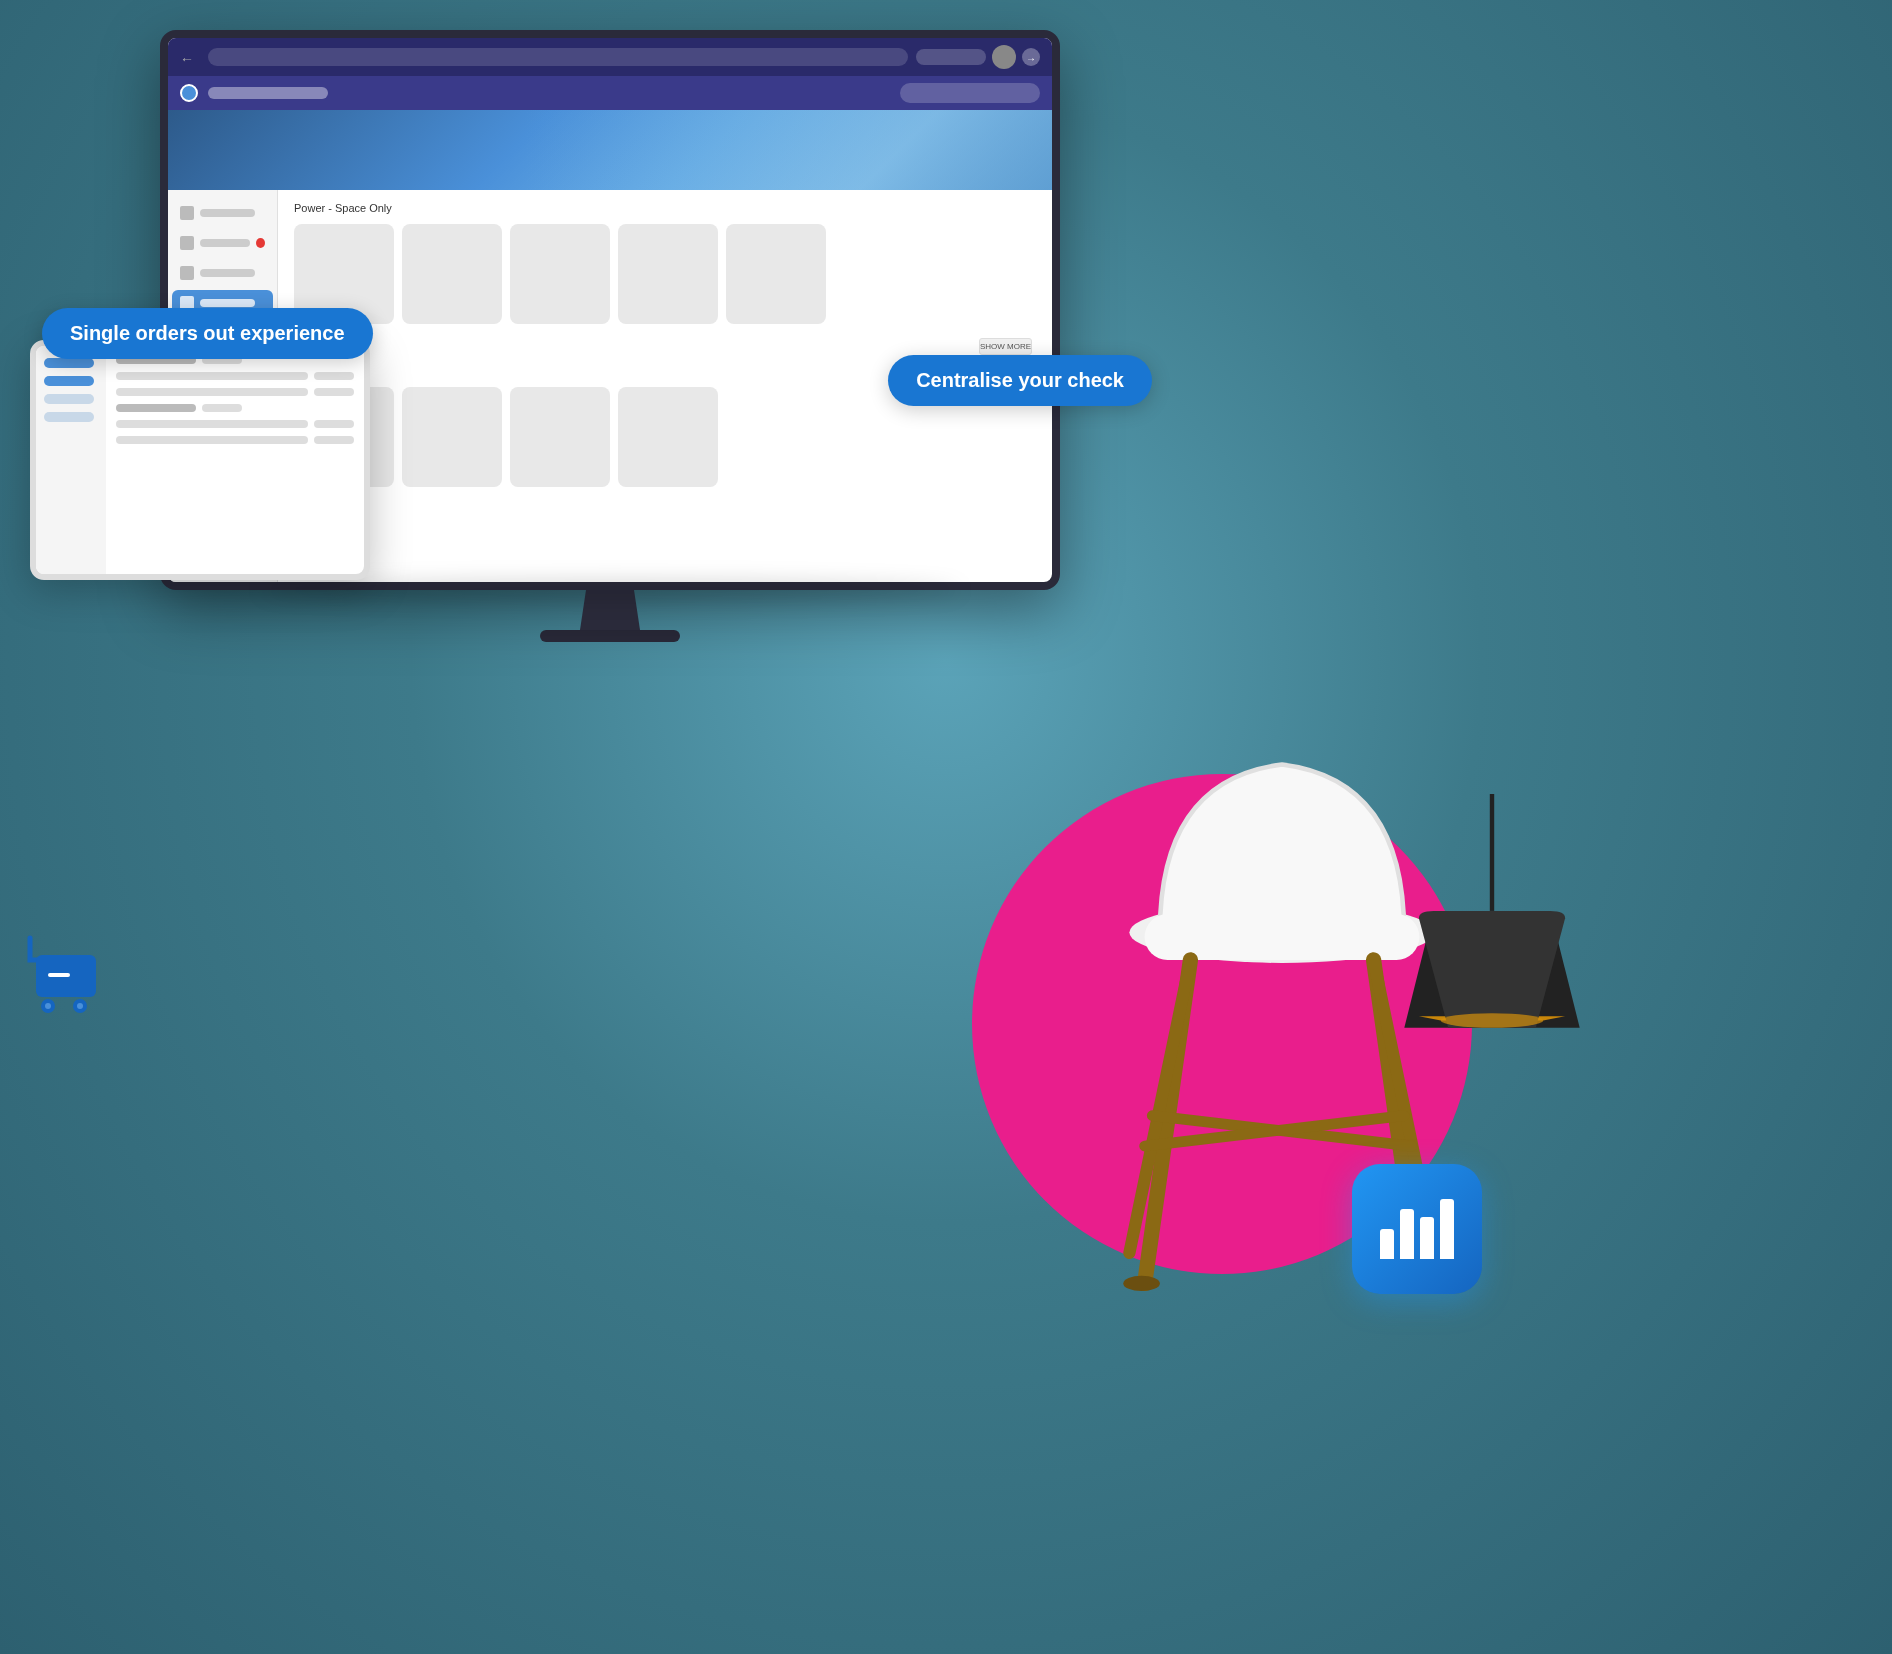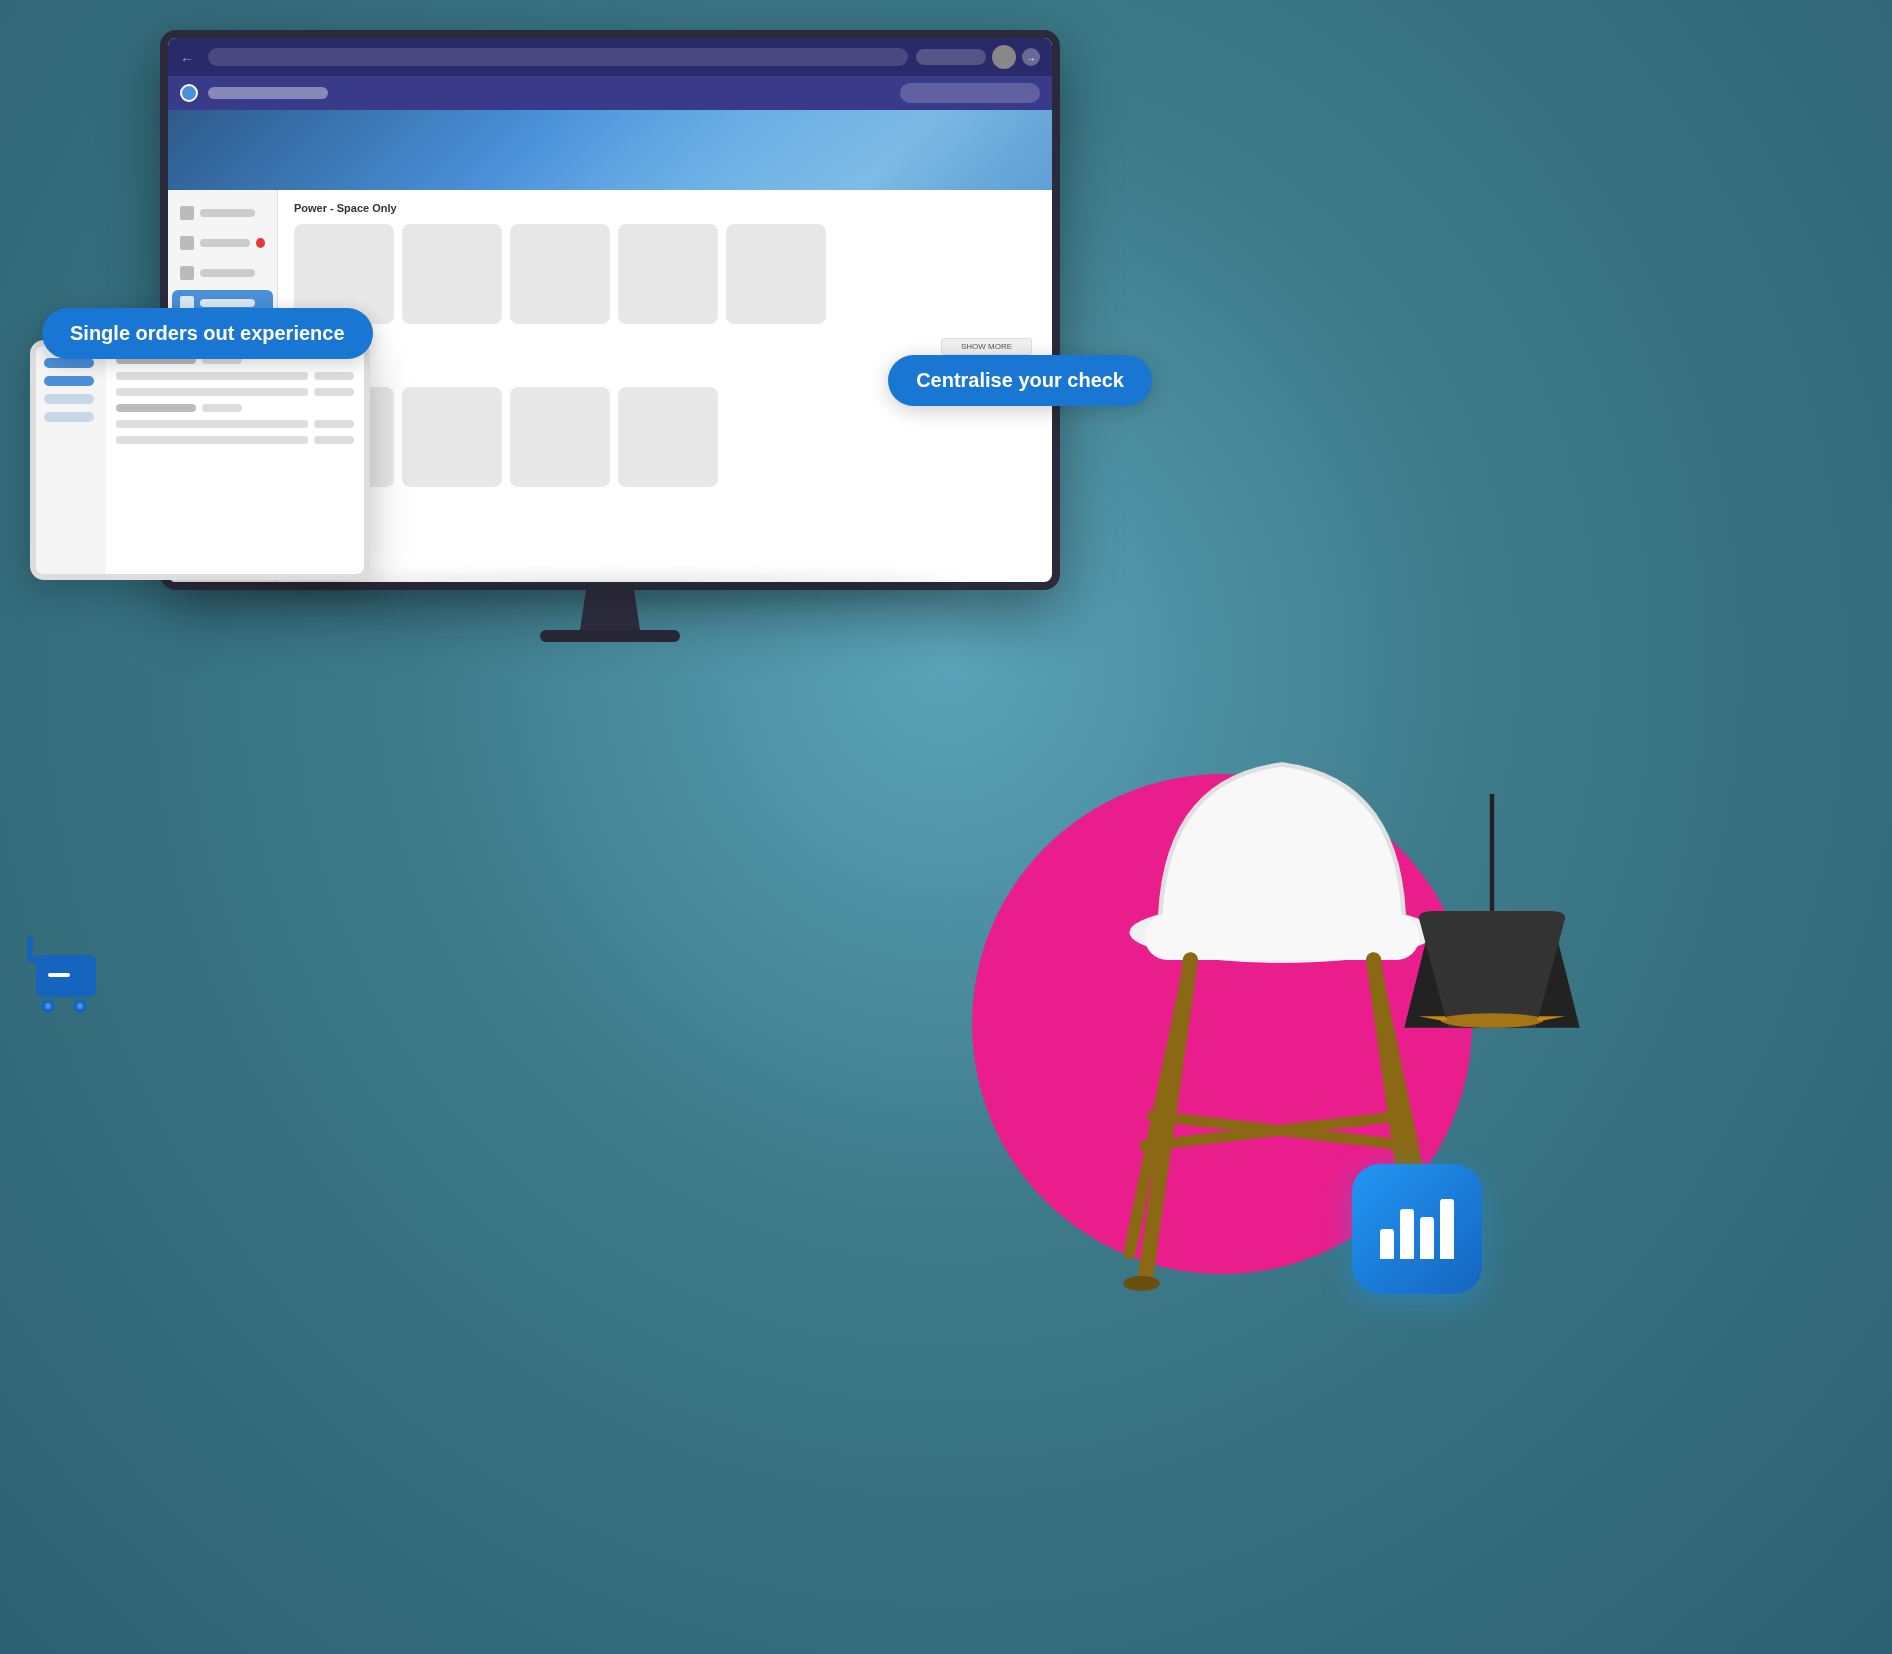--- a/index.html
+++ b/index.html
@@ -231,21 +231,21 @@
 
     
     .page-content {
       flex: 1;
       padding: 12px 16px;
       overflow: hidden;
     }
 
     .page-title {
       font-size: 11px;
-      font-weight: 700;
+      font-weight: 400;
       color: #333;
       margin-bottom: 10px;
     }
 
     .cards-row {
       display: flex;
       gap: 8px;
       margin-bottom: 14px;
     }
 
@@ -264,21 +264,21 @@
       margin-top: 4px;
     }
 
     .show-more-btn {
       margin-left: auto;
       display: block;
       font-size: 8px;
       color: #555;
       background: #f0f0f0;
       border: 1px solid #ddd;
-      padding: 3px 19px;
+      padding: 3px 0;
       border-radius: 3px;
       margin-bottom: 6px;
       margin-right: 4px;
     }
 
     .show-more-row {
       display: flex;
       justify-content: flex-end;
       margin-bottom: 8px;
     }

